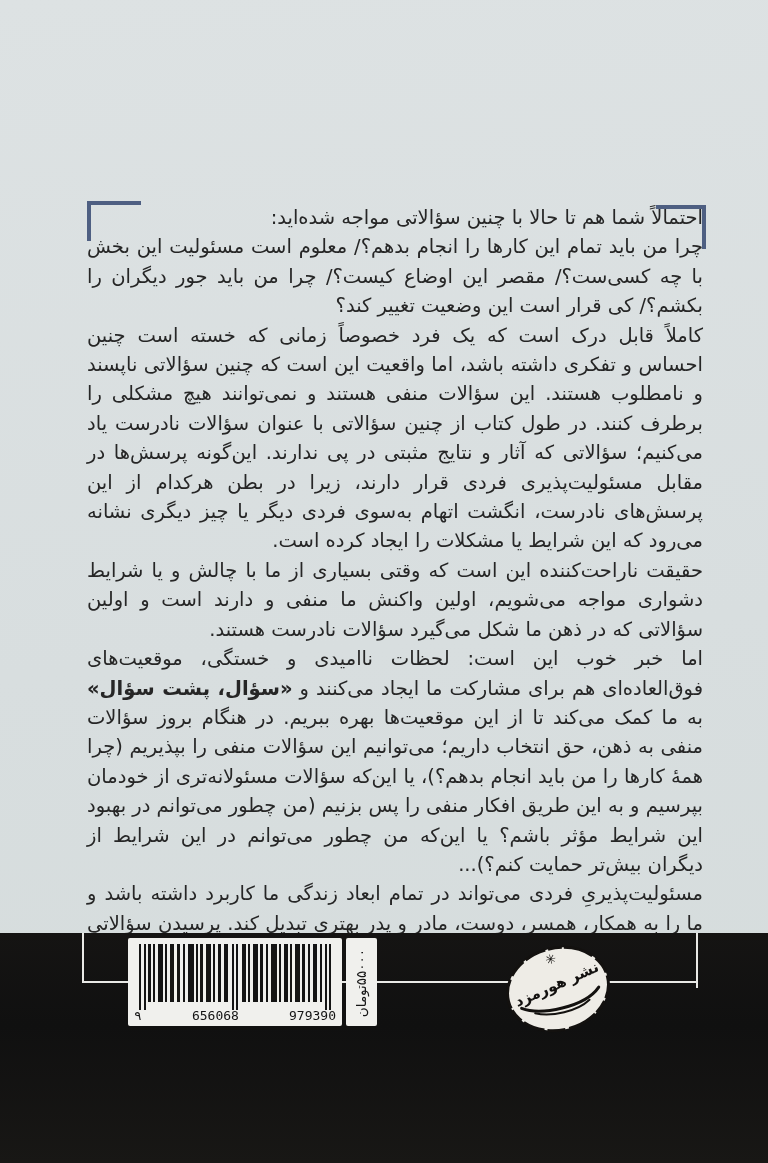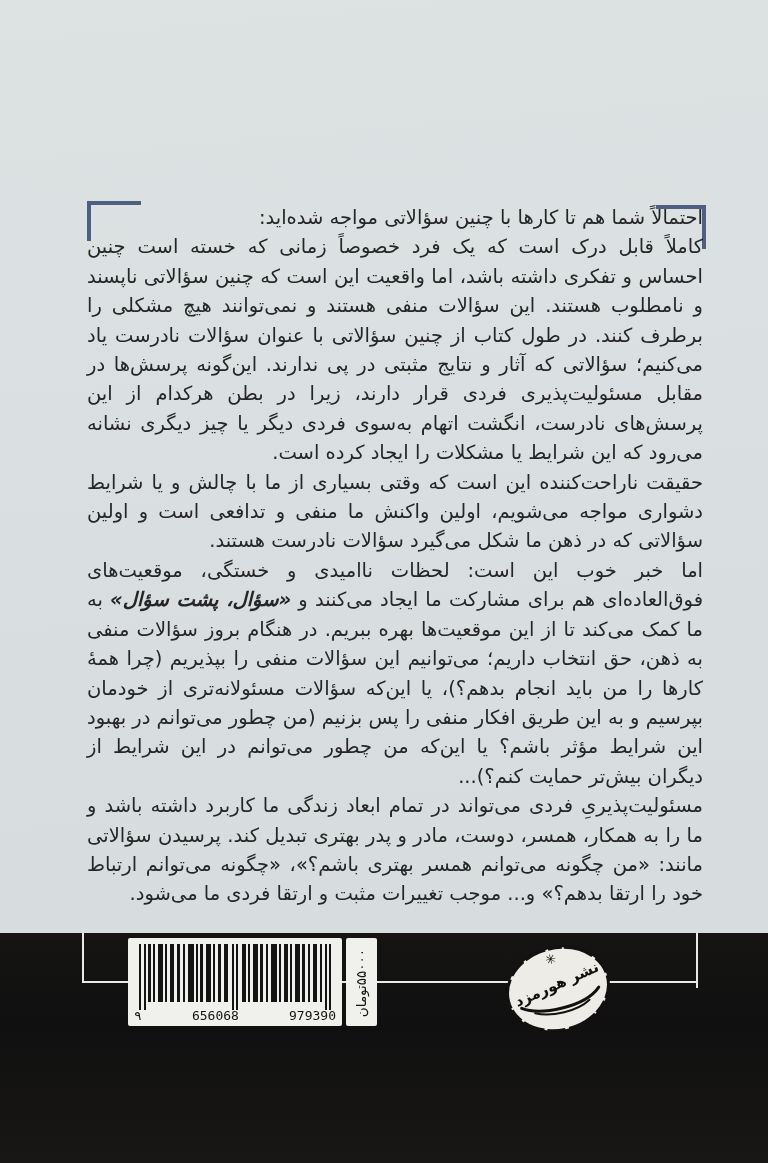--- a/index.html
+++ b/index.html
@@ -28,21 +28,21 @@
     left:87px;top:203px;width:616px;
     direction:rtl;
     text-align:justify;
     text-align-last:right;
     font-size:19.5px;
     line-height:29.4px;
     color:#262626;
     letter-spacing:0;
   }
   .blurb p{margin:0;padding:0;}
-  .blurb .bold{font-weight:bold;font-style:italic;}
+  .blurb .bold{font-weight:bold;}
   
   .footer{
     position:absolute;left:0;top:933px;width:768px;height:230px;
     background:linear-gradient(180deg,#151413 0%,#101010 40%,#181715 100%);
   }
   .rule{position:absolute;background:#e9e9e6;}
   .rule.v-left {left:82px; top:0;   width:2px;  height:50px;}
   .rule.h-main {left:82px; top:48px;width:616px;height:2px;}
   .rule.v-right{left:696px;top:0;   width:2px;  height:55px;}
   
@@ -74,23 +74,24 @@
 </style>
 </head>
 <body>
 
 <div class="cover" style="--bracket:#4e5f82">
 
   <div class="bracket tl"></div>
   <div class="bracket tr"></div>
 
   <div class="blurb">
-    <p>احتمالاً شما هم تا کارها با چنین سؤالاتی مواجه شده‌اید:</p>
+    <p>احتمالاً شما هم تا حالا با چنین سؤالاتی مواجه شده‌اید:</p>
+    <p>چرا من باید تمام این کارها را انجام بدهم؟/ معلوم است مسئولیت این بخش با چه کسی‌ست؟/ مقصر این اوضاع کیست؟/ چرا من باید جور دیگران را بکشم؟/ کی قرار است این وضعیت تغییر کند؟</p>
     <p>کاملاً قابل درک است که یک فرد خصوصاً زمانی که خسته است چنین احساس و تفکری داشته باشد، اما واقعیت این است که چنین سؤالاتی ناپسند و نامطلوب هستند. این سؤالات منفی هستند و نمی‌توانند هیچ مشکلی را برطرف کنند. در طول کتاب از چنین سؤالاتی با عنوان سؤالات نادرست یاد می‌کنیم؛ سؤالاتی که آثار و نتایج مثبتی در پی ندارند. این‌گونه پرسش‌ها در مقابل مسئولیت‌پذیری فردی قرار دارند، زیرا در بطن هرکدام از این پرسش‌های نادرست، انگشت اتهام به‌سوی فردی دیگر یا چیز دیگری نشانه می‌رود که این شرایط یا مشکلات را ایجاد کرده است.</p>
-    <p>حقیقت ناراحت‌کننده این است که وقتی بسیاری از ما با چالش و یا شرایط دشواری مواجه می‌شویم، اولین واکنش ما منفی و تدافعی است و اولین سؤالاتی که در ذهن ما شکل می‌گیرد سؤالات نادرست هستند.</p>
+    <p>حقیقت ناراحت‌کننده این است که وقتی بسیاری از ما با چالش و یا شرایط دشواری مواجه می‌شویم، اولین واکنش ما منفی و دارند است و اولین سؤالاتی که در ذهن ما شکل می‌گیرد سؤالات نادرست هستند.</p>
     <p><span>اما خبر خوب این است: لحظات ناامیدی و خستگی، موقعیت‌های فوق‌العاده‌ای هم برای مشارکت ما ایجاد می‌کنند و </span><span class="bold">«سؤال، پشت سؤال»</span><span> به ما کمک می‌کند تا از این موقعیت‌ها بهره ببریم. در هنگام بروز سؤالات منفی به ذهن، حق انتخاب داریم؛ می‌توانیم این سؤالات منفی را بپذیریم (چرا همهٔ کارها را من باید انجام بدهم؟)، یا این‌که سؤالات مسئولانه‌تری از خودمان بپرسیم و به این طریق افکار منفی را پس بزنیم (من چطور می‌توانم در بهبود این شرایط مؤثر باشم؟ یا این‌که من چطور می‌توانم در این شرایط از دیگران بیش‌تر حمایت کنم؟)...</span></p>
     <p>مسئولیت‌پذیریِ فردی می‌تواند در تمام ابعاد زندگی ما کاربرد داشته باشد و ما را به همکار، همسر، دوست، مادر و پدر بهتری تبدیل کند. پرسیدن سؤالاتی مانند: «من چگونه می‌توانم همسر بهتری باشم؟»، «چگونه می‌توانم ارتباط خود را ارتقا بدهم؟» و... موجب تغییرات مثبت و ارتقا فردی ما می‌شود.</p>
   </div>
 
   <div class="footer">
     <div class="rule v-left"></div>
     <div class="rule h-main"></div>
     <div class="rule v-right"></div>
 
     <div class="barcode-label">

